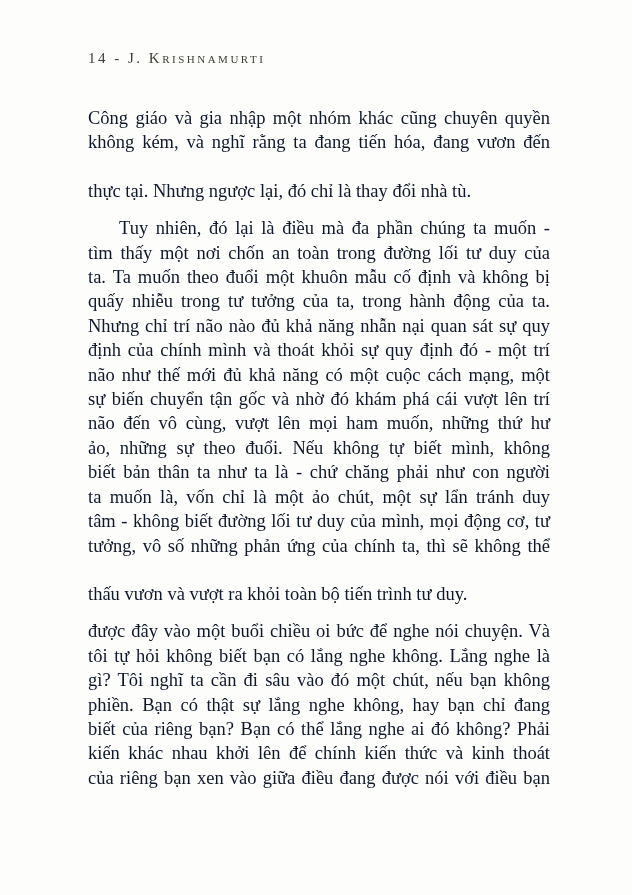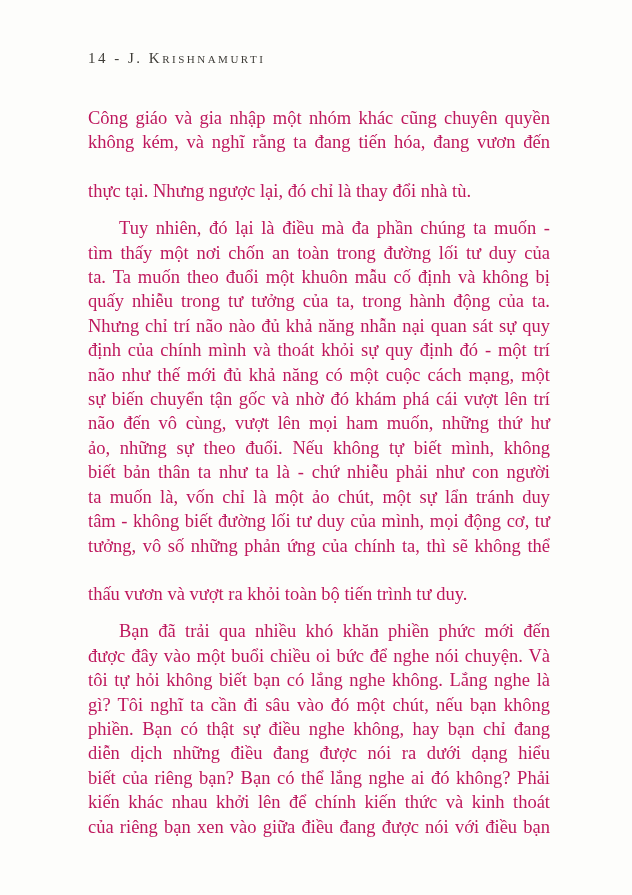--- a/index.html
+++ b/index.html
@@ -28,21 +28,21 @@
     letter-spacing: 2.5px;
     color: #3f3d38;
     white-space: pre;
   }
   .running-header span { white-space: pre; }
   .body-text {
     position: absolute;
     left: 88px;
     top: 106px;
     width: 462px;
-    color: #be185d;
+    color: #0f172a;
   }
   .para {
     margin: 0 0 13px 0;
   }
   .line {
     font-size: 18.5px;
     line-height: 24.4px;
     text-align: justify;
     text-align-last: justify;
     white-space: normal;
@@ -70,31 +70,29 @@
         <div class="line indented">Tuy nhiên, đó lại là điều mà đa phần chúng ta muốn -</div>
         <div class="line">tìm thấy một nơi chốn an toàn trong đường lối tư duy của</div>
         <div class="line">ta. Ta muốn theo đuổi một khuôn mẫu cố định và không bị</div>
         <div class="line">quấy nhiễu trong tư tưởng của ta, trong hành động của ta.</div>
         <div class="line">Nhưng chỉ trí não nào đủ khả năng nhẫn nại quan sát sự quy</div>
         <div class="line">định của chính mình và thoát khỏi sự quy định đó - một trí</div>
         <div class="line">não như thế mới đủ khả năng có một cuộc cách mạng, một</div>
         <div class="line">sự biến chuyển tận gốc và nhờ đó khám phá cái vượt lên trí</div>
         <div class="line">não đến vô cùng, vượt lên mọi ham muốn, những thứ hư</div>
         <div class="line">ảo, những sự theo đuổi. Nếu không tự biết mình, không</div>
-        <div class="line">biết bản thân ta như ta là - chứ nhiễu phải như con người</div>
+        <div class="line">biết bản thân ta như ta là - chứ chăng phải như con người</div>
         <div class="line">ta muốn là, vốn chỉ là một ảo chút, một sự lẩn tránh duy</div>
         <div class="line">tâm - không biết đường lối tư duy của mình, mọi động cơ, tư</div>
         <div class="line">tưởng, vô số những phản ứng của chính ta, thì sẽ không thể</div>
         <div class="line last">thấu vươn và vượt ra khỏi toàn bộ tiến trình tư duy.</div>
       </div>
       <div class="para">
-        <div class="line indented">Bạn đã trải qua nhiều khó khăn phiền phức mới đến</div>
         <div class="line">được đây vào một buổi chiều oi bức để nghe nói chuyện. Và</div>
         <div class="line">tôi tự hỏi không biết bạn có lắng nghe không. Lắng nghe là</div>
         <div class="line">gì? Tôi nghĩ ta cần đi sâu vào đó một chút, nếu bạn không</div>
-        <div class="line">phiền. Bạn có thật sự điều nghe không, hay bạn chỉ đang</div>
-        <div class="line">diễn dịch những điều đang được nói ra dưới dạng hiểu</div>
+        <div class="line">phiền. Bạn có thật sự lắng nghe không, hay bạn chỉ đang</div>
         <div class="line">biết của riêng bạn? Bạn có thể lắng nghe ai đó không? Phải</div>
         <div class="line">kiến khác nhau khởi lên để chính kiến thức và kinh thoát</div>
         <div class="line">của riêng bạn xen vào giữa điều đang được nói với điều bạn</div>
       </div>
     </div>
 </div>
 
 </body></html>

